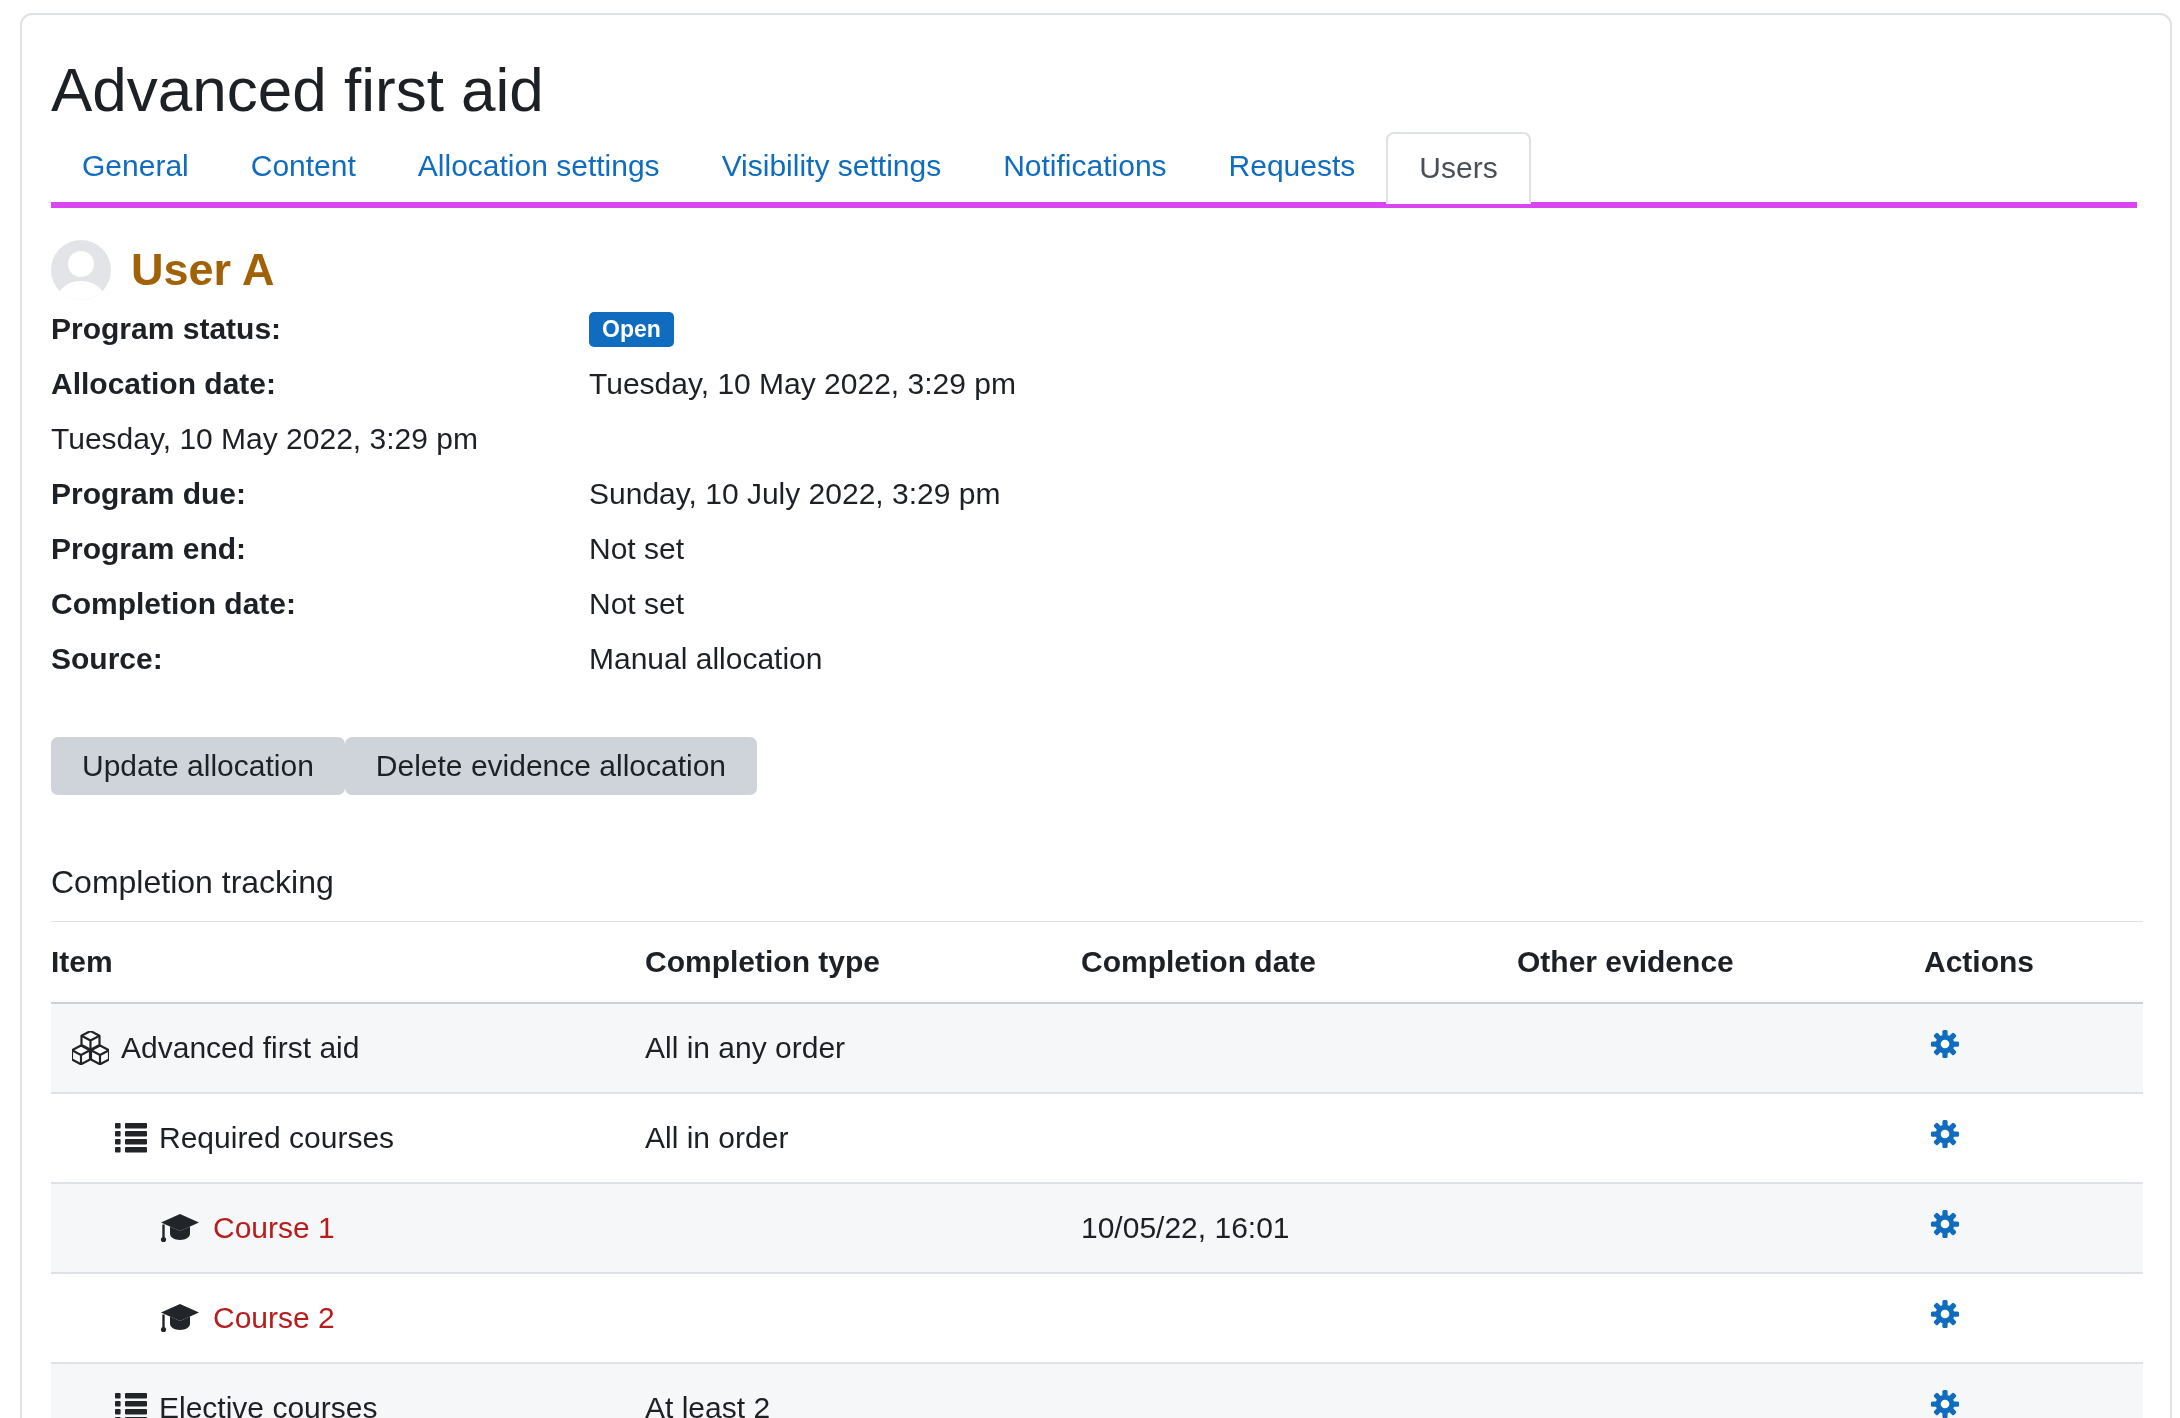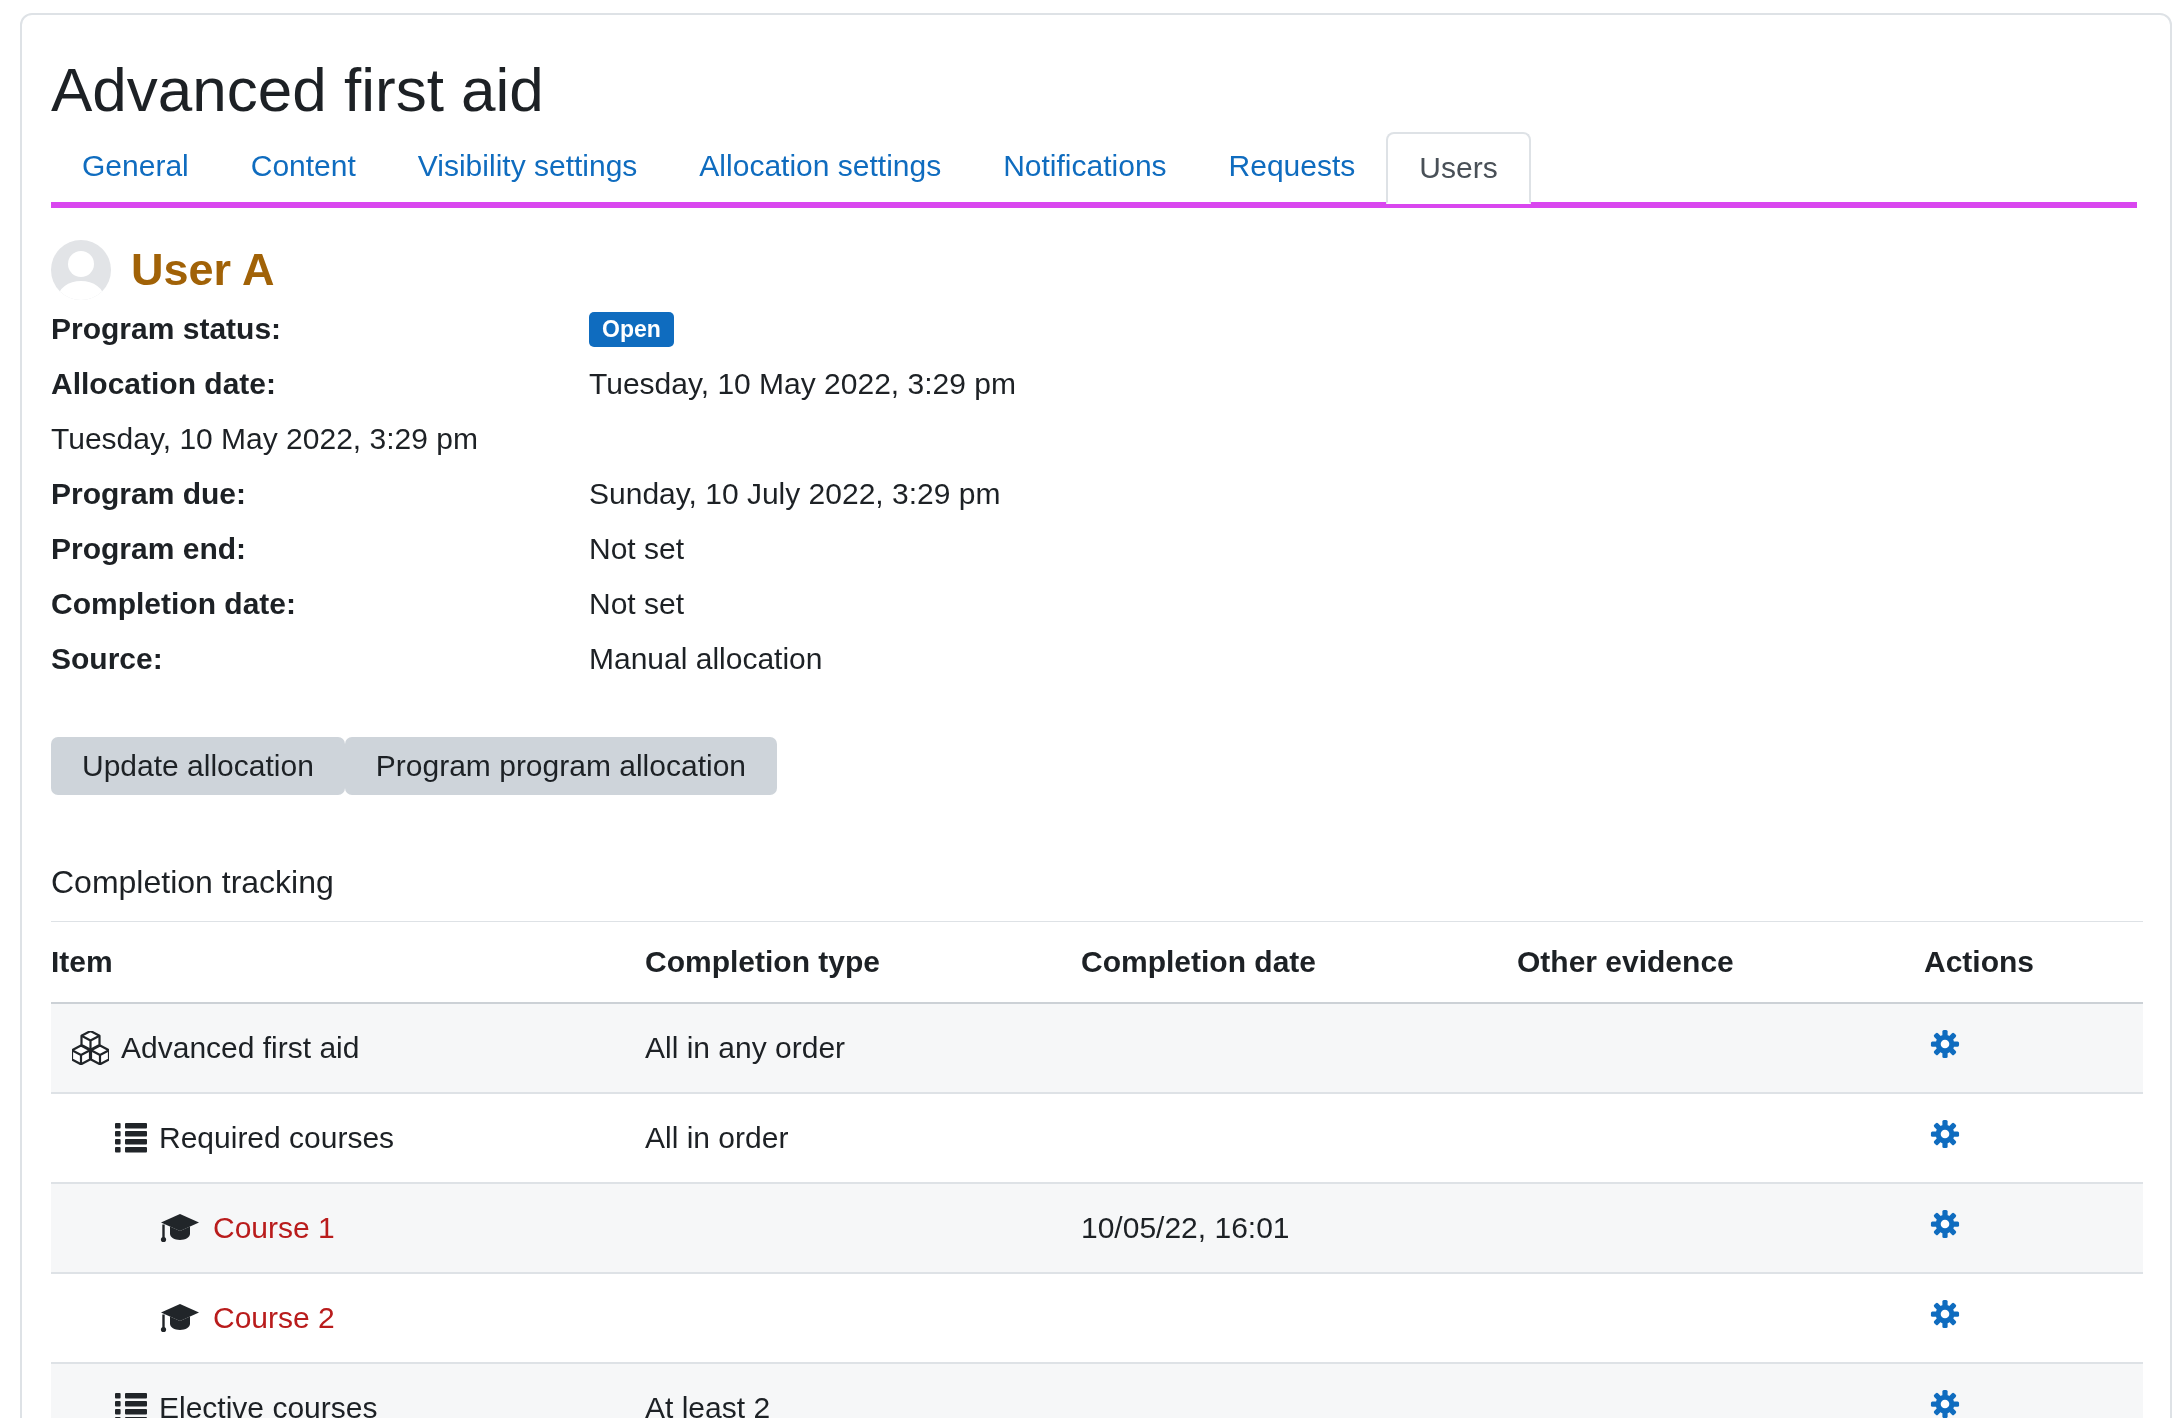--- a/index.html
+++ b/index.html
@@ -108,22 +108,22 @@
 </svg>
 
 <div class="card">
   <div class="content">
 
     <h1 class="page-title">Advanced first aid</h1>
 
     <nav class="tabbar">
       <a class="tab">General</a>
       <a class="tab">Content</a>
+      <a class="tab">Allocation settings</a>
       <a class="tab">Visibility settings</a>
-      <a class="tab">Allocation settings</a>
       <a class="tab">Notifications</a>
       <a class="tab">Requests</a>
       <a class="tab active">Users</a>
     </nav>
 
     <div class="user-header">
       <div class="avatar">
         <span class="silhouette"></span>
       </div>
       <h2 class="user-name">User A</h2>
@@ -154,21 +154,21 @@
         <span class="detail-value">Not set</span>
       </div>
       <div class="detail-row">
         <span class="detail-label">Source:</span>
         <span class="detail-value">Manual allocation</span>
       </div>
     </div>
 
     <div class="btn-row">
       <button class="btn">Update allocation</button>
-      <button class="btn">Program program allocation</button>
+      <button class="btn">Delete evidence allocation</button>
     </div>
 
     <h2 class="section-title">Completion tracking</h2>
 
     <table class="completion">
       <colgroup>
           <col class="c-item">
           <col class="c-type">
           <col class="c-date">
           <col class="c-evid">

